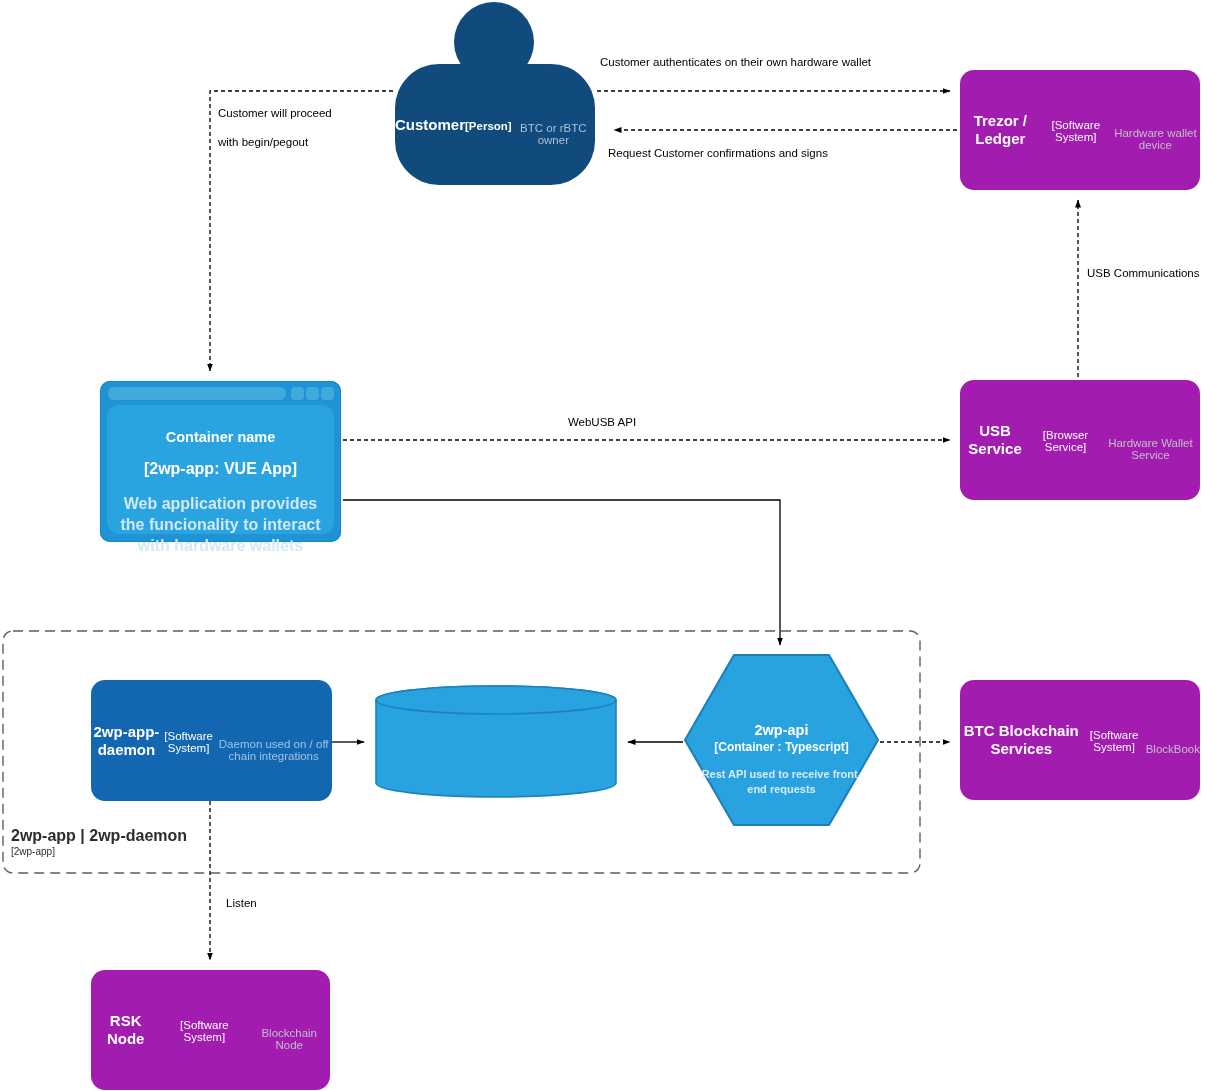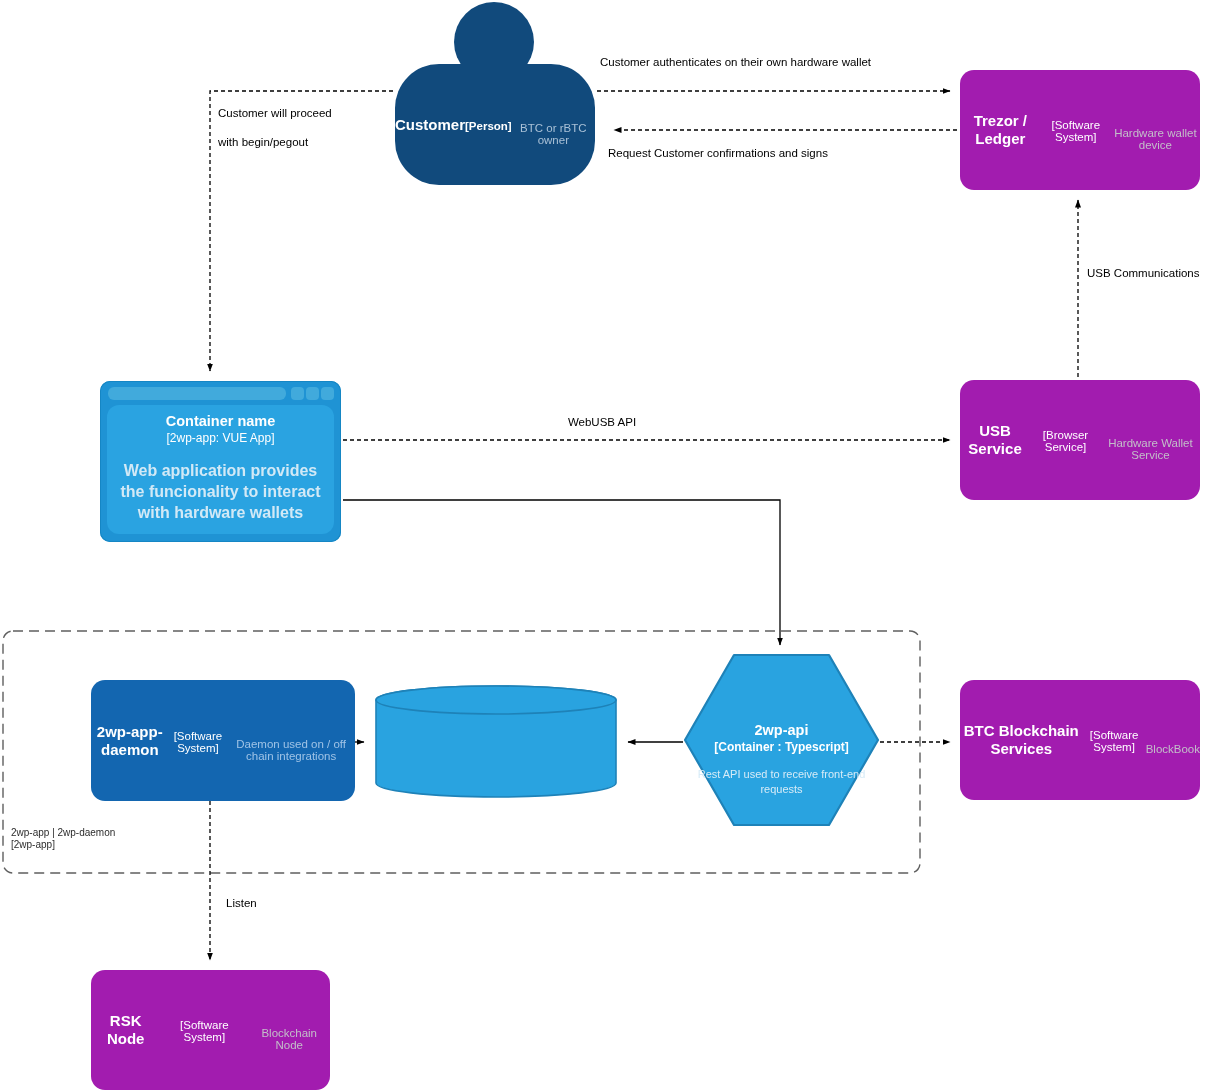--- a/index.html
+++ b/index.html
@@ -35,40 +35,40 @@
 
   
   .browser{
     position:absolute;z-index:2;background:#1f93d4;border-radius:10px;
     box-shadow:inset 0 0 0 1px #1586c4;
   }
   .browser .addrbar{position:absolute;left:8px;top:6px;width:178px;height:13px;border-radius:6px;background:#41aadc;}
   .browser .btn{position:absolute;top:6px;width:13px;height:13px;border-radius:4px;background:#41aadc;}
   .browser .pane{
     position:absolute;left:7px;top:24px;width:227px;height:129px;border-radius:12px;background:#2aa3e1;
-    display:flex;flex-direction:column;align-items:center;text-align:center;color:#fff;padding-top:8px;box-sizing:border-box;
+    display:flex;flex-direction:column;align-items:center;text-align:center;color:#fff;padding-top:24px;box-sizing:border-box;
   }
   .browser .title{font-weight:bold;font-size:14.5px;}
-  .browser .meta{font-weight:normal;font-size:12px;margin-top:2px;}
+  .browser .meta{font-weight:bold;font-size:16px;margin-top:15px;}
   .browser .desc{font-weight:bold;font-size:16px;color:#d2e9f6;margin-top:16px;line-height:1.3;padding:0 6px;}
 
   
   .shape-text{
     position:absolute;z-index:3;display:flex;flex-direction:column;align-items:center;justify-content:center;
     text-align:center;color:#fff;
   }
   .shape-text .title{font-weight:bold;font-size:14.5px;}
   .shape-text .meta{font-weight:bold;font-size:12px;margin-top:2px;}
-  .shape-text .desc{font-weight:normal;font-size:11px;color:#d6ebf7;margin-top:13px;line-height:1.3;padding:0 10px;}
+  .shape-text .desc{font-weight:bold;font-size:11px;color:#d6ebf7;margin-top:13px;line-height:1.3;padding:0 10px;}
 
   .elabel{
     position:absolute;z-index:4;font-size:11.5px;color:#000;white-space:nowrap;
   }
   .blabel{position:absolute;z-index:4;color:#2d2d2d;}
-  .blabel .t{font-weight:normal;font-size:10px;}
+  .blabel .t{font-weight:bold;font-size:16px;}
   .blabel .s{font-size:10px;margin-top:1px;}
 </style>
 </head>
 <body>
 
 <div id="canvas">
 
   <svg class="layer" width="1211" height="1091">
     <defs>
       <marker id="arr" markerWidth="9" markerHeight="8" refX="7.5" refY="3" orient="auto" markerUnits="userSpaceOnUse">
@@ -112,21 +112,21 @@
       <div class="desc">Web application provides the funcionality to interact with hardware wallets</div>
     </div>
   </div>
 
   <div class="node gray" style="left:960px;top:380px;width:240px;height:120px;">
     <div class="title">USB Service</div>
     <div class="meta">[Browser Service]</div>
     <div class="desc">Hardware Wallet Service</div>
   </div>
 
-  <div class="node bluemid" style="left:91px;top:680px;width:264px;height:121px;">
+  <div class="node bluemid" style="left:91px;top:680px;width:241px;height:121px;">
     <div class="title">2wp-app-daemon</div>
     <div class="meta">[Software System]</div>
     <div class="desc">Daemon used on / off chain integrations</div>
   </div>
 
   <svg class="layer" style="left:374px;top:683px;" width="245" height="117">
     <path d="M2,17 a120,14 0 0 1 240,0 v83 a120,14 0 0 1 -240,0 z" fill="#29a3e0" stroke="#1e82b8" stroke-width="1.6"></path>
     <ellipse cx="122" cy="17" rx="120" ry="14" fill="#29a3e0" stroke="#1e82b8" stroke-width="1.6"></ellipse>
   </svg>
 

